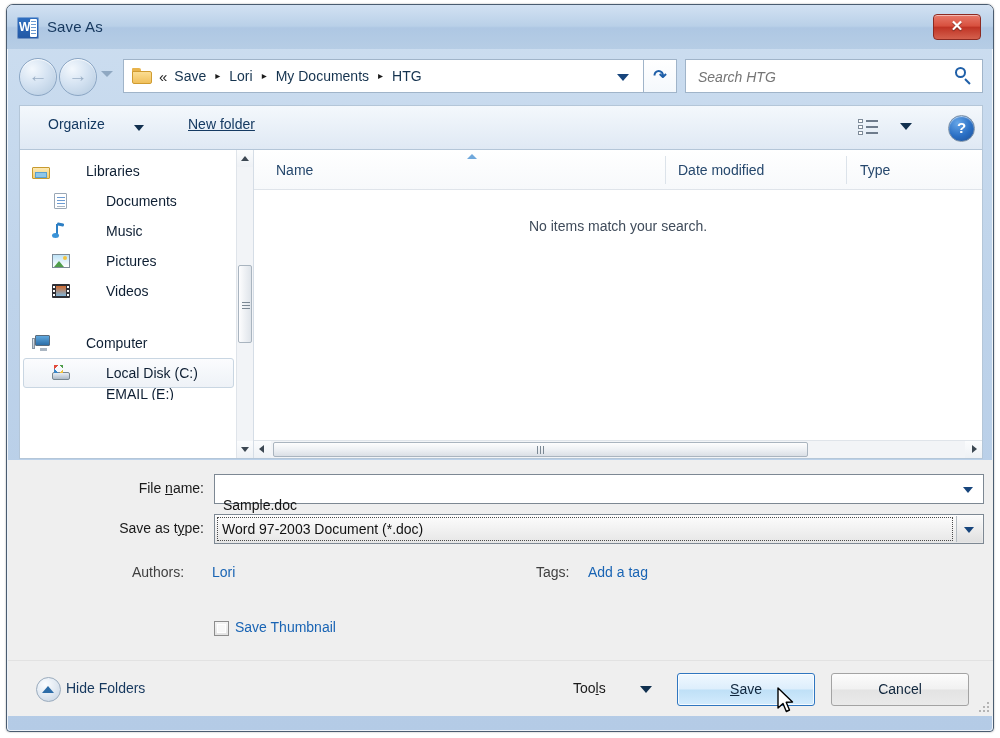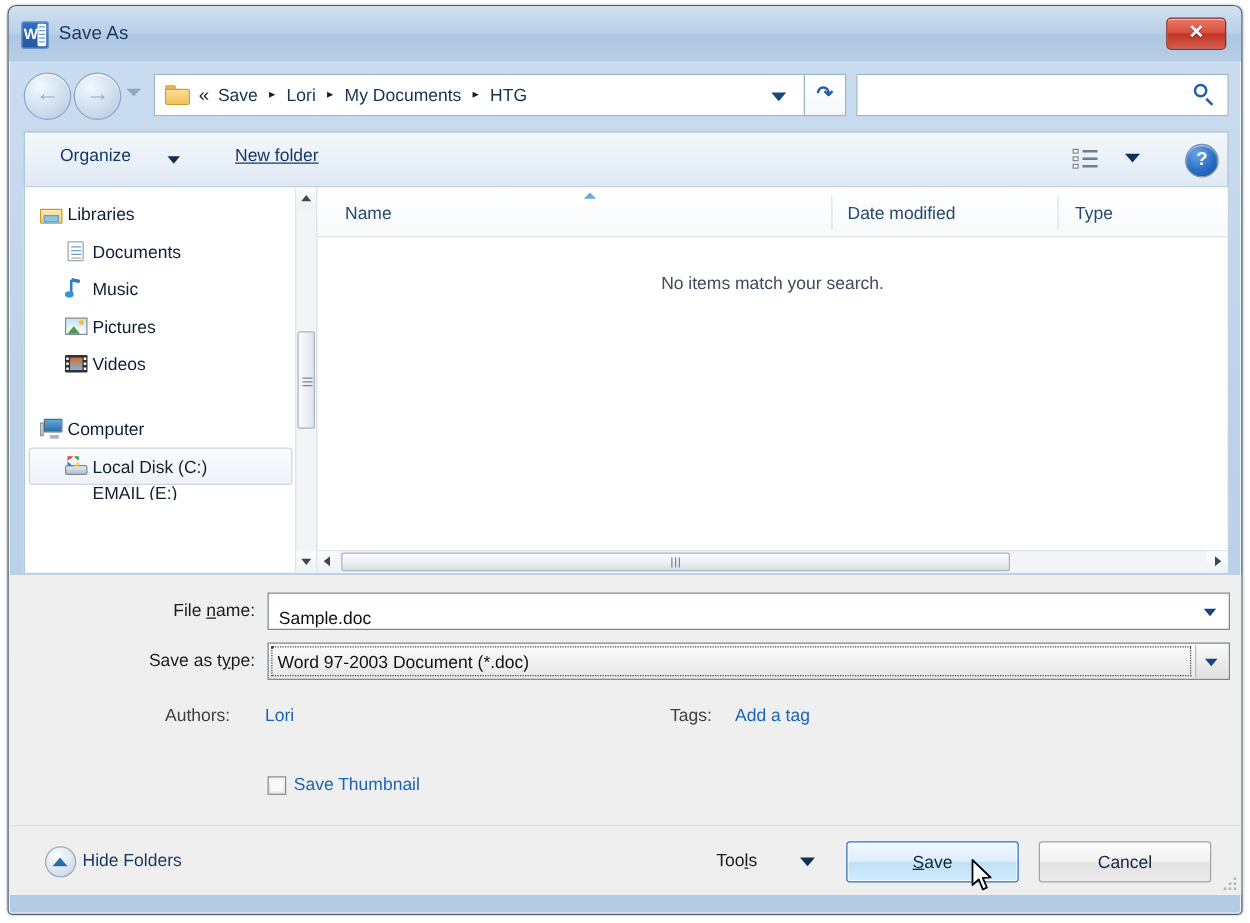--- a/index.html
+++ b/index.html
@@ -366,20 +366,21 @@
     align-items: center;
     cursor: default;
     box-sizing: border-box;
   }
   .nav-item.root { padding-left: 34px; }
   .nav-item.child { padding-left: 54px; }
   .nav-item .label {
     font-size: 14px;
     color: #0e1f33;
     white-space: nowrap;
+    margin-left: 32px;
   }
   .nav-item.selected {
     margin: 0 4px 0 3px;
     border: 1px solid #c9d6e2;
     border-radius: 3px;
     background: linear-gradient(to bottom, #fbfcfe 0%, #eef2f7 100%);
     padding-left: 50px;
   }
   .nav-icon {
     position: absolute;
@@ -672,21 +673,21 @@
   #filename-combo {
     position: absolute;
     left: 206px; top: 14px;
     width: 770px; height: 30px;
     background: #ffffff;
     border: 1px solid #7d8893;
     box-sizing: border-box;
   }
   #filename-input {
     position: absolute;
-    left: 6px; top: 4px;
+    left: 6px; top: 15px;
     width: 720px; height: 28px;
     border: none; outline: none;
     background: transparent;
     font-family: "Liberation Sans", sans-serif;
     font-size: 14px;
     color: #111111;
   }
   .combo-caret {
     position: absolute;
     right: 10px; top: 12px;
@@ -909,20 +910,21 @@
       <span class="crumb-sep">▸</span>
       <span class="crumb">HTG</span>
       <span id="crumb-dropdown"></span>
     </div>
 
     <div id="refresh-button">
       <span class="glyph">↷</span>
     </div>
 
     <div id="search-box">
+      <input id="search-input" type="text" placeholder="Search HTG" style="">
       <span id="search-icon">
         <span class="lens"></span>
           <span class="handle"></span>
       </span>
     </div>
   </div>
 
   <div id="commandbar">
     <div class="cmd-item" id="cmd-organize">Organize</div>
     <div id="cmd-organize-caret"></div>

